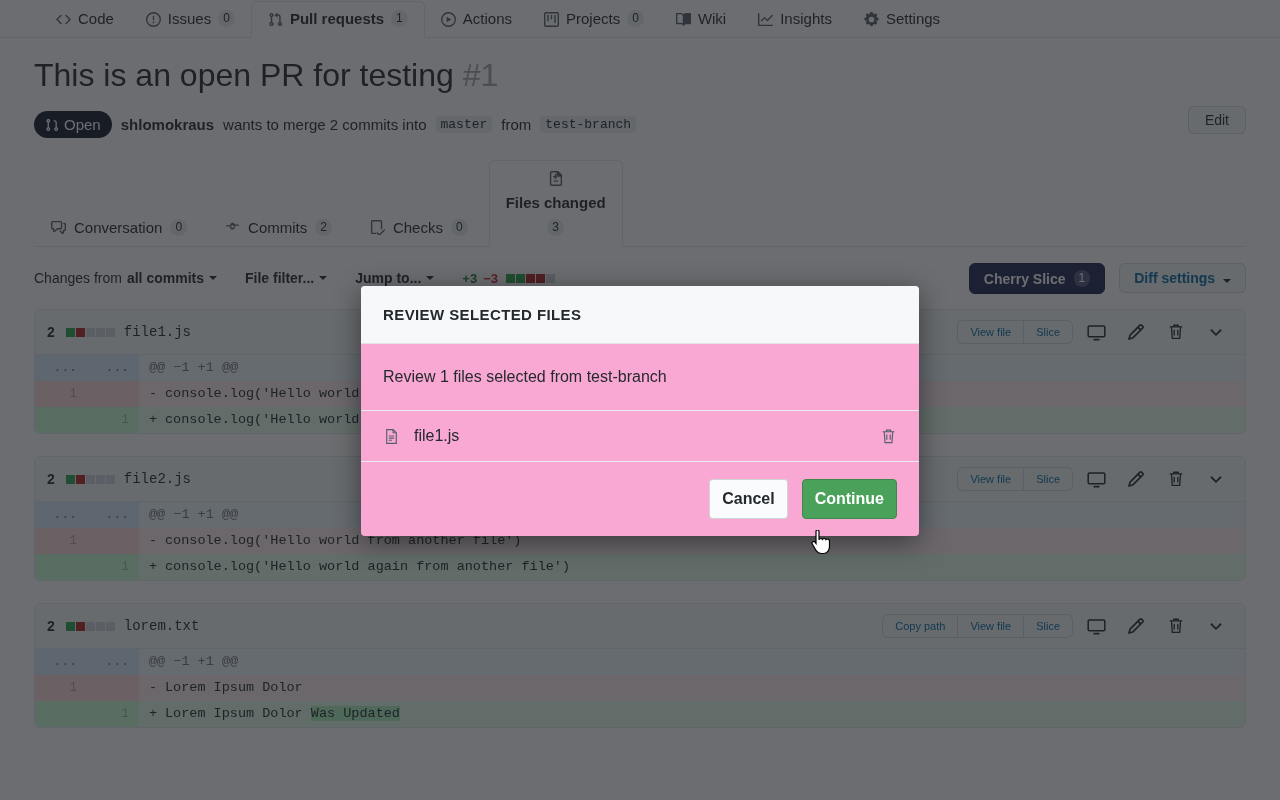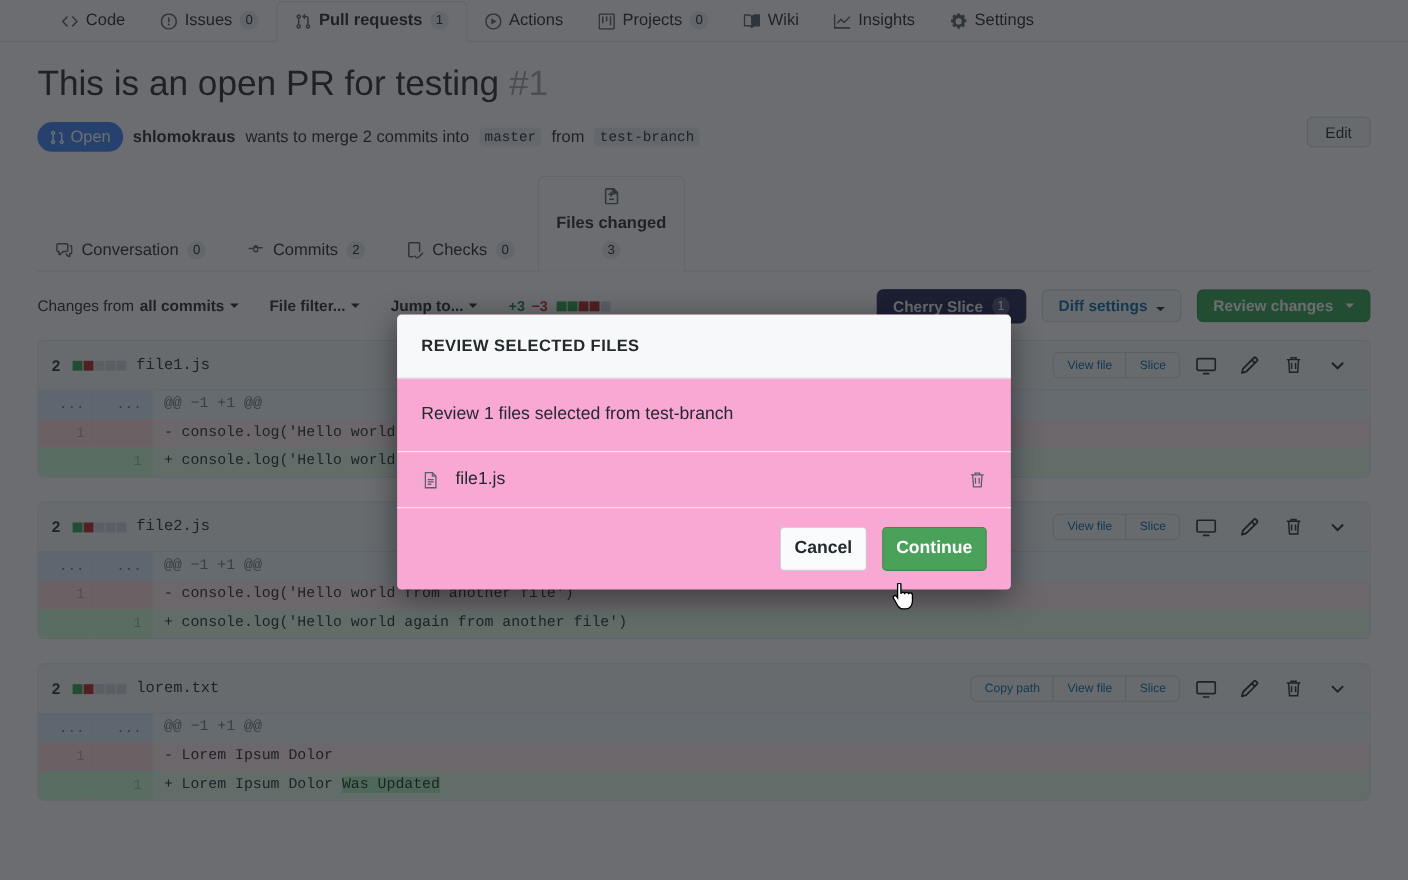--- a/index.html
+++ b/index.html
@@ -72,21 +72,21 @@
   .edit-btn {
     position: absolute; right: 34px; top: 68px;
     font-size: 14px; padding: 5px 16px;
     border: 1px solid rgba(27,31,35,0.15);
     border-radius: 6px; background: #f6f8fa; color: #24292e;
     cursor: pointer;
   }
   .pr-sub { display: flex; align-items: center; gap: 9px; margin-top: 17px; font-size: 15px; color: #24292e; }
   .state-badge {
     display: inline-flex; align-items: center; gap: 5px;
-    background: #3b82f6; color: #fff;
+    background: #0f172a; color: #fff;
     padding: 5px 11px; border-radius: 20px;
     font-size: 15px; font-weight: 500;
   }
   .mono-chip {
     font-family: "Liberation Mono", monospace;
     font-size: 13px;
     background: #eaeef2;
     padding: 1px 5px;
     border-radius: 4px;
     color: #24292e;
@@ -426,24 +426,20 @@
     </span>
     <span class="tb-right">
       <button class="btn btn-cherry">
         <span>Cherry Slice</span>
         <span class="counter">1</span>
       </button>
       <button class="btn">
         <span>Diff settings</span>
         <span class="caret"></span>
       </button>
-      <button class="btn btn-green">
-        <span>Review changes</span>
-        <span class="caret"></span>
-      </button>
     </span>
   </div>
 
   <div class="files">
 
     <div class="file-card">
       <div class="file-head">
         <div class="fh-left">
           <span class="fh-count">2</span>
           <span class="blocks">

